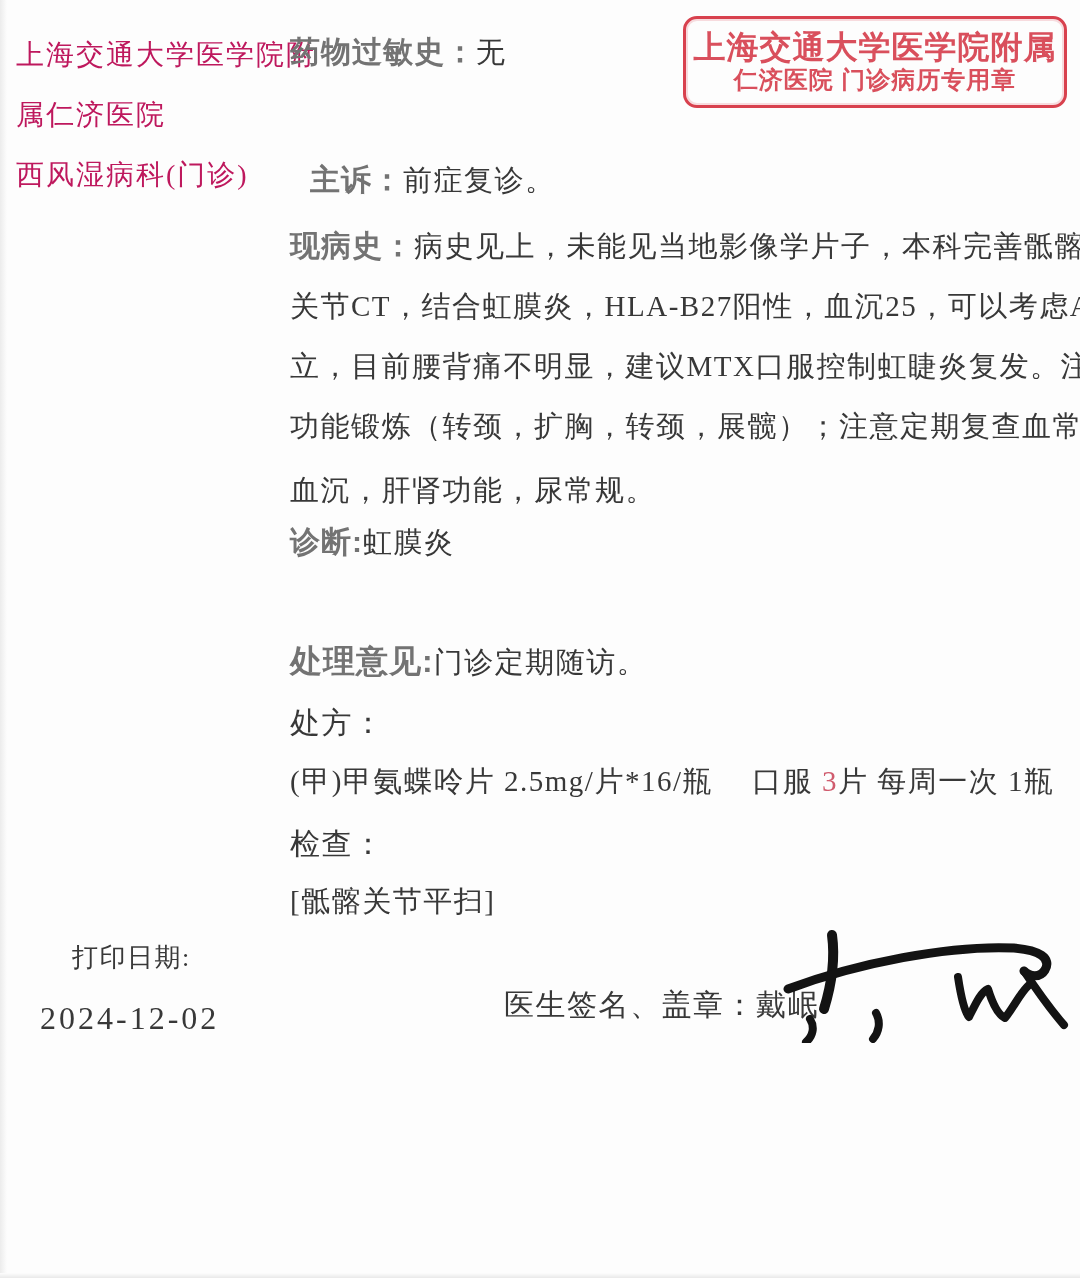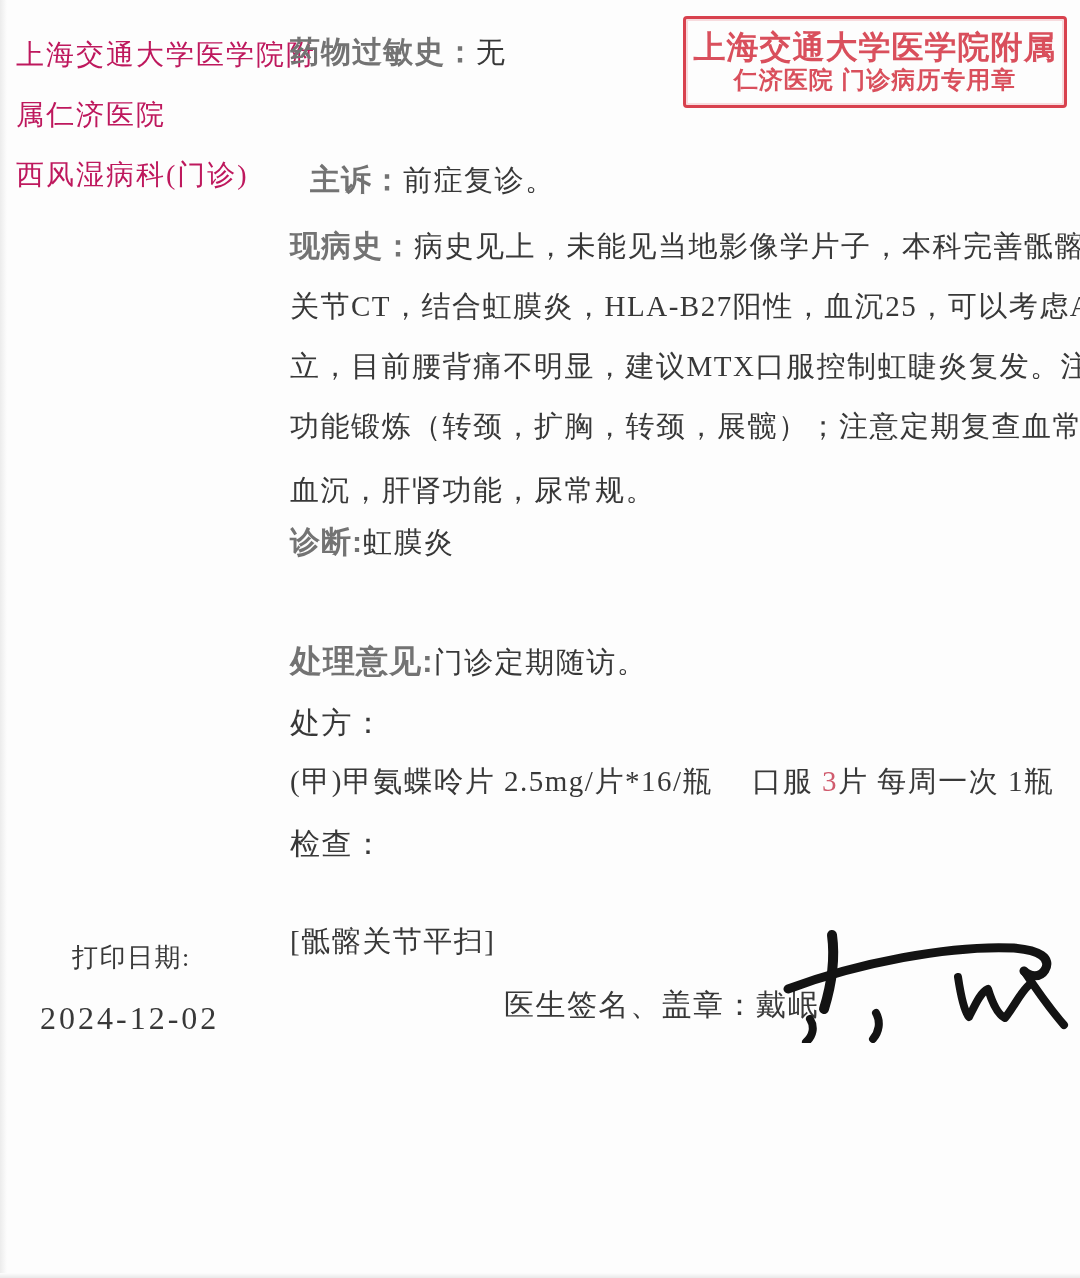--- a/index.html
+++ b/index.html
@@ -21,21 +21,21 @@
   .abs{position:absolute;}
   .heilabel{
     font-family:"Liberation Sans","DejaVu Sans",sans-serif;
     font-weight:700;color:#737373;
   }
   .hosp-line{font-size:28px;color:#be185d;letter-spacing:2px;white-space:nowrap;}
   .body-line{font-size:29px;color:#383838;letter-spacing:1.5px;white-space:nowrap;}
   .label-30{font-size:30px;letter-spacing:1px;}
   .stamp{
     left:683px;top:16px;width:378px;height:86px;
-    border:3px solid #d8414e;border-radius:4px;
+    border:3px solid #d8414e;border-radius:14px;
     box-shadow:0 0 0 2px rgba(233,120,130,.25) inset;
     display:flex;flex-direction:column;align-items:center;justify-content:center;
     background:rgba(255,255,255,.0);
   }
   .stamp-line1{
     font-family:"Liberation Sans","DejaVu Sans",sans-serif;
     font-weight:700;font-size:32px;letter-spacing:1px;color:#d94f5c;white-space:nowrap;line-height:1.15;
   }
   .stamp-line2{
     font-family:"Liberation Sans","DejaVu Sans",sans-serif;
@@ -83,21 +83,21 @@
 <div class="abs" style="left:290px;top:640px;white-space:nowrap;">
   <span class="heilabel" style="font-size:32px;letter-spacing:1px;">处理意见:</span><span class="body-line">门诊定期随访。</span>
 </div>
 
 <div class="abs body-line" style="left:290px;top:703px;font-size:30px;">处方：</div>
 <div class="abs body-line" style="left:290px;top:762px;">
   <span>(甲)甲氨蝶呤片 2.5mg/片*16/瓶　 口服 </span><span class="rx-dose">3</span><span>片 每周一次 1瓶</span>
 </div>
 
 <div class="abs body-line" style="left:290px;top:824px;font-size:30px;">检查：</div>
-<div class="abs body-line" style="left:290px;top:882px;margin-top:40px;">[骶髂关节平扫]</div>
+<div class="abs body-line" style="left:290px;top:882px;">[骶髂关节平扫]</div>
 
 <div class="abs body-line" style="left:72px;top:940px;font-size:26px;">打印日期:</div>
 <div class="abs body-line" style="left:40px;top:1000px;font-size:32px;letter-spacing:3px;">2024-12-02</div>
 
 <div class="abs" style="left:504px;top:985px;white-space:nowrap;">
   <span class="body-line" style="font-size:30px;">医生签名、盖章：</span><span class="body-line" style="font-size:30px;">戴岷</span>
 </div>
 
 <svg class="sig-svg" viewBox="0 0 330 128">
   <path d="M80 20 C83 42 80 68 72 94" stroke-width="10"></path>

